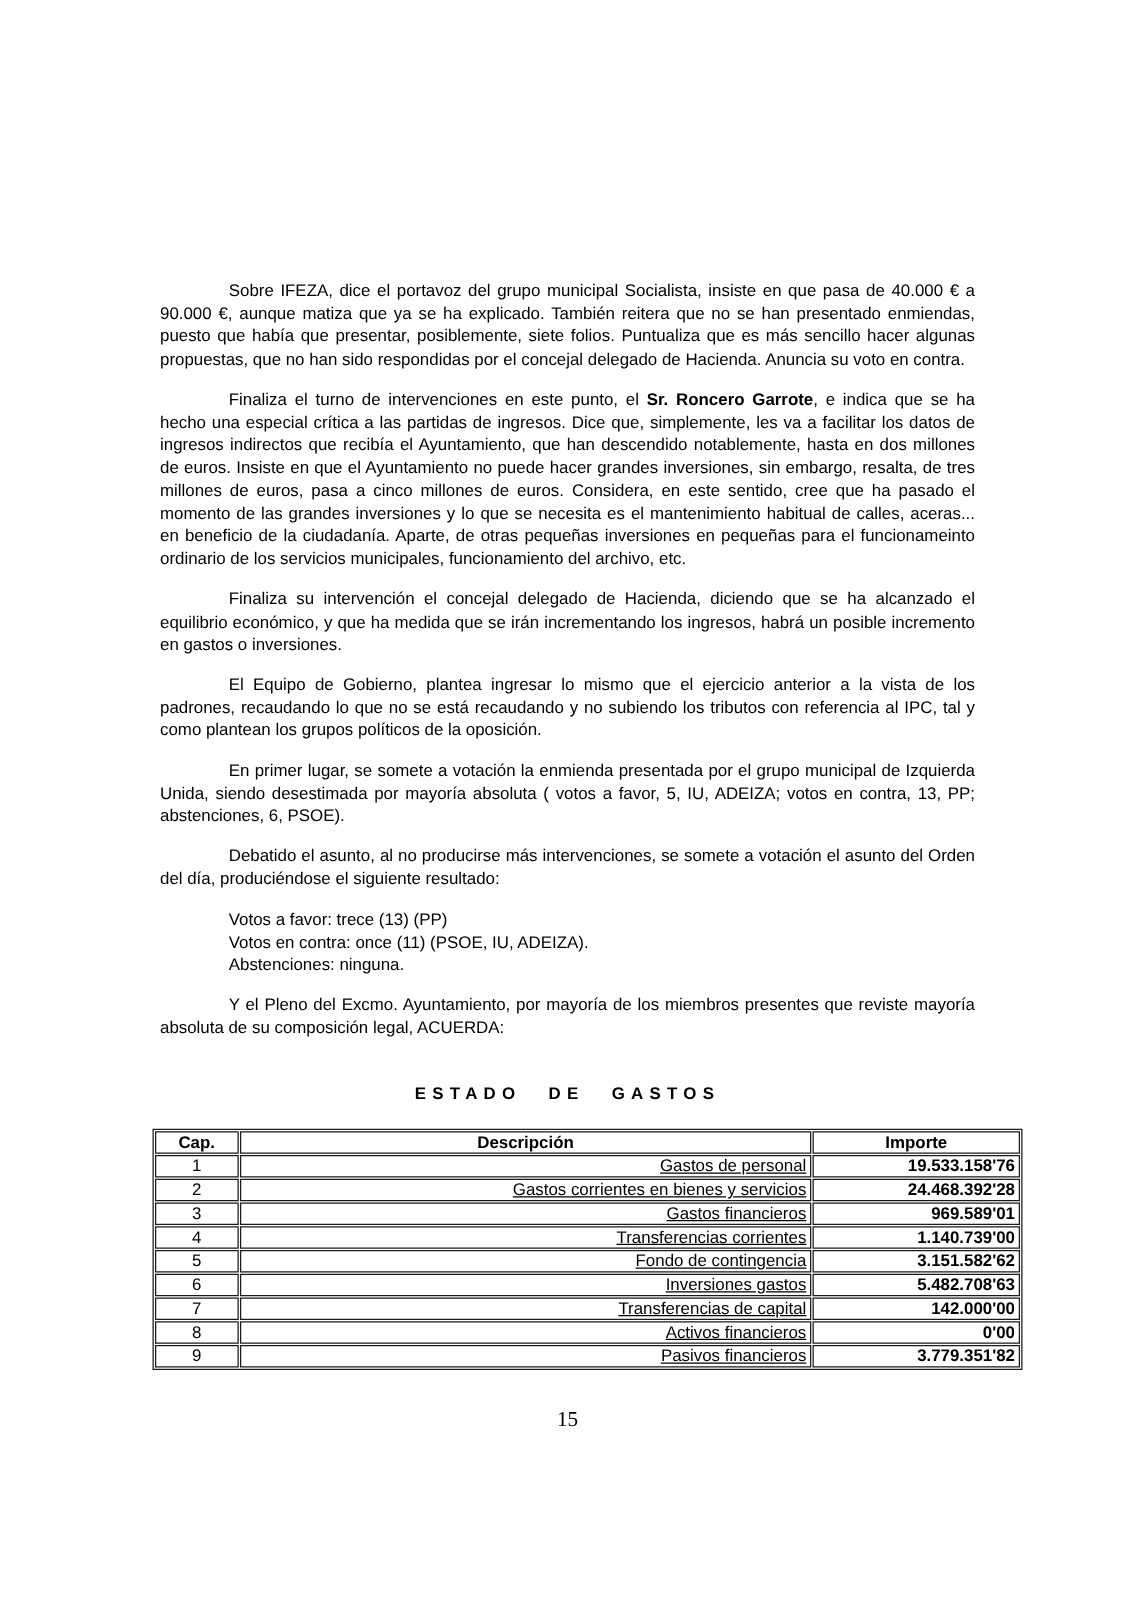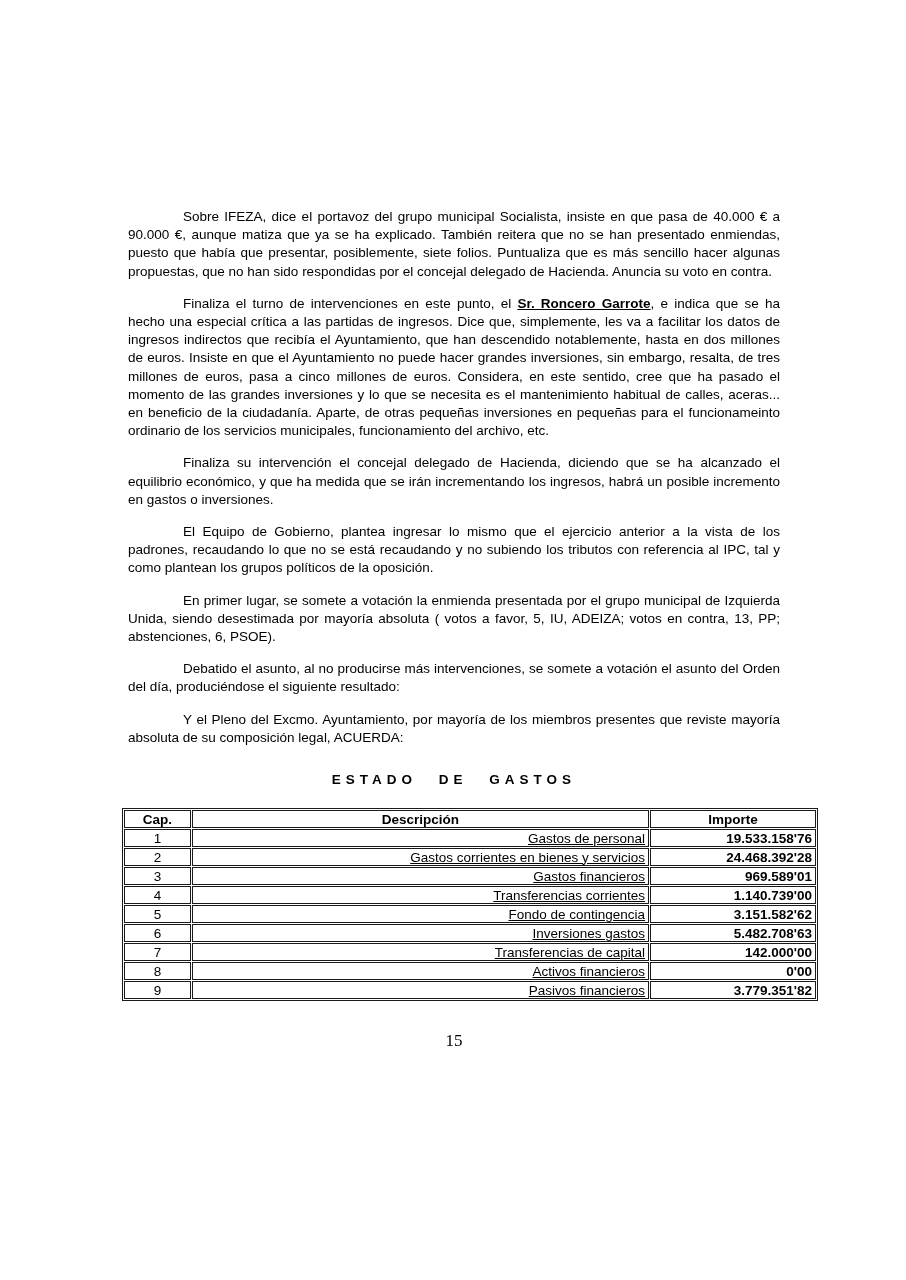--- a/index.html
+++ b/index.html
@@ -7,45 +7,44 @@
     position: relative;
     width: 906px;
     height: 1280px;
     background: #ffffff;
     overflow: hidden;
     font-family: "Liberation Sans", "DejaVu Sans", sans-serif;
     color: #000000;
   }
   .content {
     position: absolute;
-    top: 208px;
+    top: 224px;
     left: 128px;
     width: 652px;
   }
   .body-para {
     margin: 14px 0 0 0;
     font-size: 13.5px;
     line-height: 18.2px;
     text-align: justify;
     text-indent: 55px;
     hyphens: none;
   }
   .body-para.first { margin-top: 0; }
   .speaker-name {
     font-weight: bold;
-    text-decoration: underline;
   }
   .votes {
     margin-top: 14px;
     padding-left: 55px;
     font-size: 13.5px;
     line-height: 18.2px;
   }
   .table-title {
-    margin: 24px 0 0 0;
+    margin: 34px 0 0 0;
     font-size: 13.5px;
     font-weight: bold;
     text-align: center;
     letter-spacing: 5px;
     word-spacing: 13px;
     line-height: 17px;
   }
   table.gastos {
     margin: 20px 0 0 -6px;
     width: 696px;
@@ -90,20 +89,25 @@
     <p class="body-para"><span>Finaliza el turno de intervenciones en este punto, el </span><span class="speaker-name">Sr. Roncero Garrote</span><span>, e indica que se ha hecho una especial crítica a las partidas de ingresos. Dice que, simplemente, les va a facilitar los datos de ingresos indirectos que recibía el Ayuntamiento, que han descendido notablemente, hasta en dos millones de euros. Insiste en que el Ayuntamiento no puede hacer grandes inversiones, sin embargo, resalta, de tres millones de euros, pasa a cinco millones de euros. Considera, en este sentido, cree que ha pasado el momento de las grandes inversiones y lo que se necesita es el mantenimiento habitual de calles, aceras... en beneficio de la ciudadanía. Aparte, de otras pequeñas inversiones en pequeñas para el funcionameinto ordinario de los servicios municipales, funcionamiento del archivo, etc.</span></p>
 
     <p class="body-para">Finaliza su intervención el concejal delegado de Hacienda, diciendo que se ha alcanzado el equilibrio económico, y que ha medida que se irán incrementando los ingresos, habrá un posible incremento en gastos o inversiones.</p>
 
     <p class="body-para">El Equipo de Gobierno, plantea ingresar lo mismo que el ejercicio anterior a la vista de los padrones, recaudando lo que no se está recaudando y no subiendo los tributos con referencia al IPC, tal y como plantean los grupos políticos de la oposición.</p>
 
     <p class="body-para">En primer lugar, se somete a votación la enmienda presentada por el grupo municipal de Izquierda Unida, siendo desestimada por mayoría absoluta ( votos a favor, 5, IU, ADEIZA; votos en contra, 13, PP; abstenciones, 6, PSOE).</p>
 
     <p class="body-para">Debatido el asunto, al no producirse más intervenciones, se somete a votación el asunto del Orden del día,  produciéndose el siguiente resultado:</p>
 
+    <div class="votes">
+      <div>Votos a favor: trece (13) (PP)</div>
+      <div>Votos en contra: once (11) (PSOE, IU, ADEIZA).</div>
+      <div>Abstenciones: ninguna.</div>
+    </div>
 
     <p class="body-para">Y el Pleno del Excmo. Ayuntamiento, por mayoría de los miembros presentes que reviste mayoría absoluta de su composición legal, ACUERDA:</p>
 
 
     <h2 class="table-title">ESTADO DE GASTOS</h2>
 
     <table class="gastos">
       <colgroup>
         <col class="col-cap">
           <col class="col-desc">

